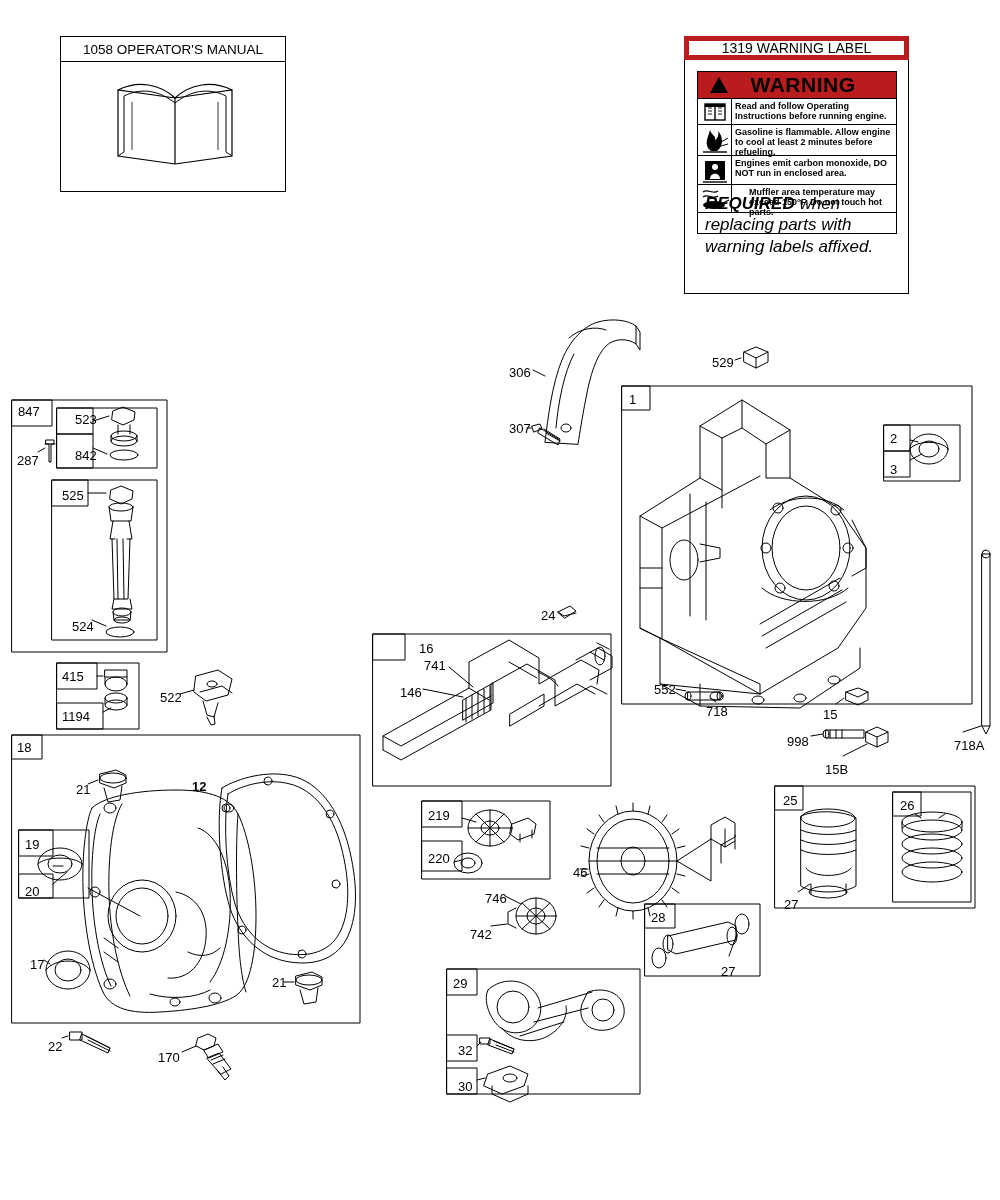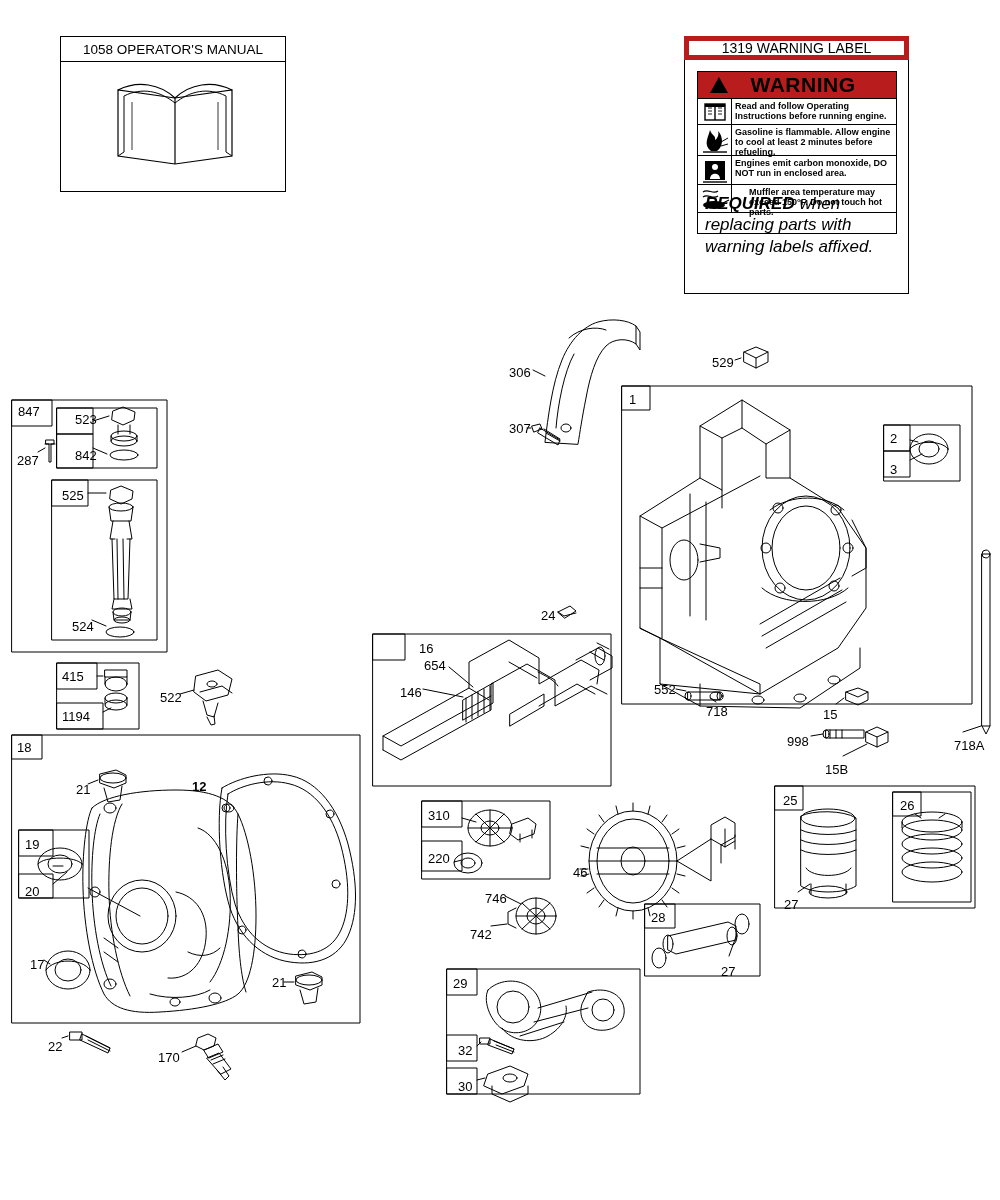--- a/index.html
+++ b/index.html
@@ -616,24 +616,24 @@
   <div class="abs callout" style="left:17px;  top:733px;">18</div>
   <div class="abs callout" style="left:76px;  top:775px;">21</div>
   <div class="abs callout" style="left:192px; top:772px;font-weight:bold;">12</div>
   <div class="abs callout" style="left:25px;  top:830px;">19</div>
   <div class="abs callout" style="left:25px;  top:877px;">20</div>
   <div class="abs callout" style="left:30px;  top:950px;">17</div>
   <div class="abs callout" style="left:272px; top:968px;">21</div>
   <div class="abs callout" style="left:48px;  top:1032px;">22</div>
   <div class="abs callout" style="left:158px; top:1043px;">170</div>
   <div class="abs callout" style="left:379px; top:634px;margin-left:40px;">16</div>
-  <div class="abs callout" style="left:424px; top:651px;">654</div>
+  <div class="abs callout" style="left:424px; top:651px;">741</div>
   <div class="abs callout" style="left:400px; top:678px;">146</div>
   <div class="abs callout" style="left:541px; top:601px;">24</div>
-  <div class="abs callout" style="left:428px; top:801px;">310</div>
+  <div class="abs callout" style="left:428px; top:801px;">219</div>
   <div class="abs callout" style="left:428px; top:844px;">220</div>
   <div class="abs callout" style="left:485px; top:884px;">746</div>
   <div class="abs callout" style="left:470px; top:920px;">742</div>
   <div class="abs callout" style="left:573px; top:858px;">46</div>
   <div class="abs callout" style="left:453px; top:969px;">29</div>
   <div class="abs callout" style="left:458px; top:1036px;">32</div>
   <div class="abs callout" style="left:458px; top:1072px;">30</div>
   <div class="abs callout" style="left:651px; top:903px;">28</div>
   <div class="abs callout" style="left:721px; top:957px;">27</div>
   <div class="abs callout" style="left:509px; top:358px;">306</div>

